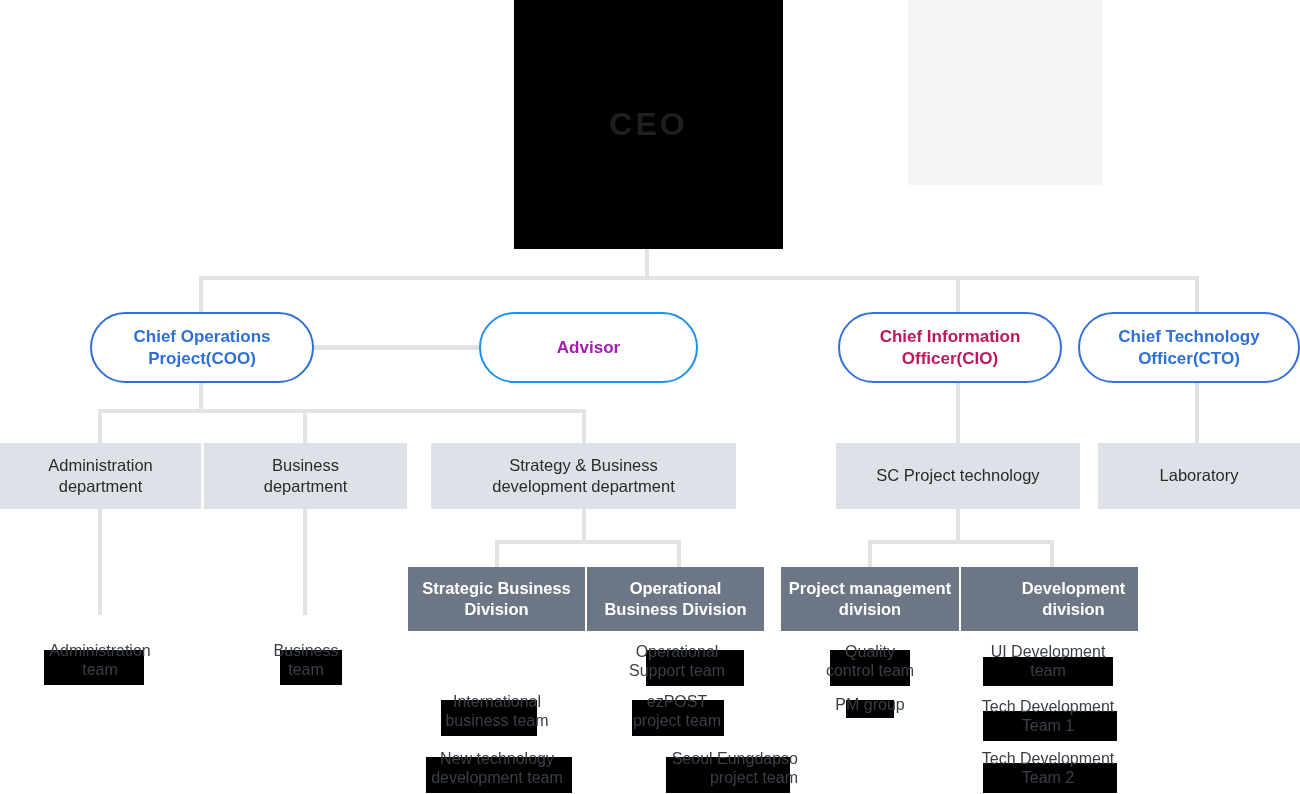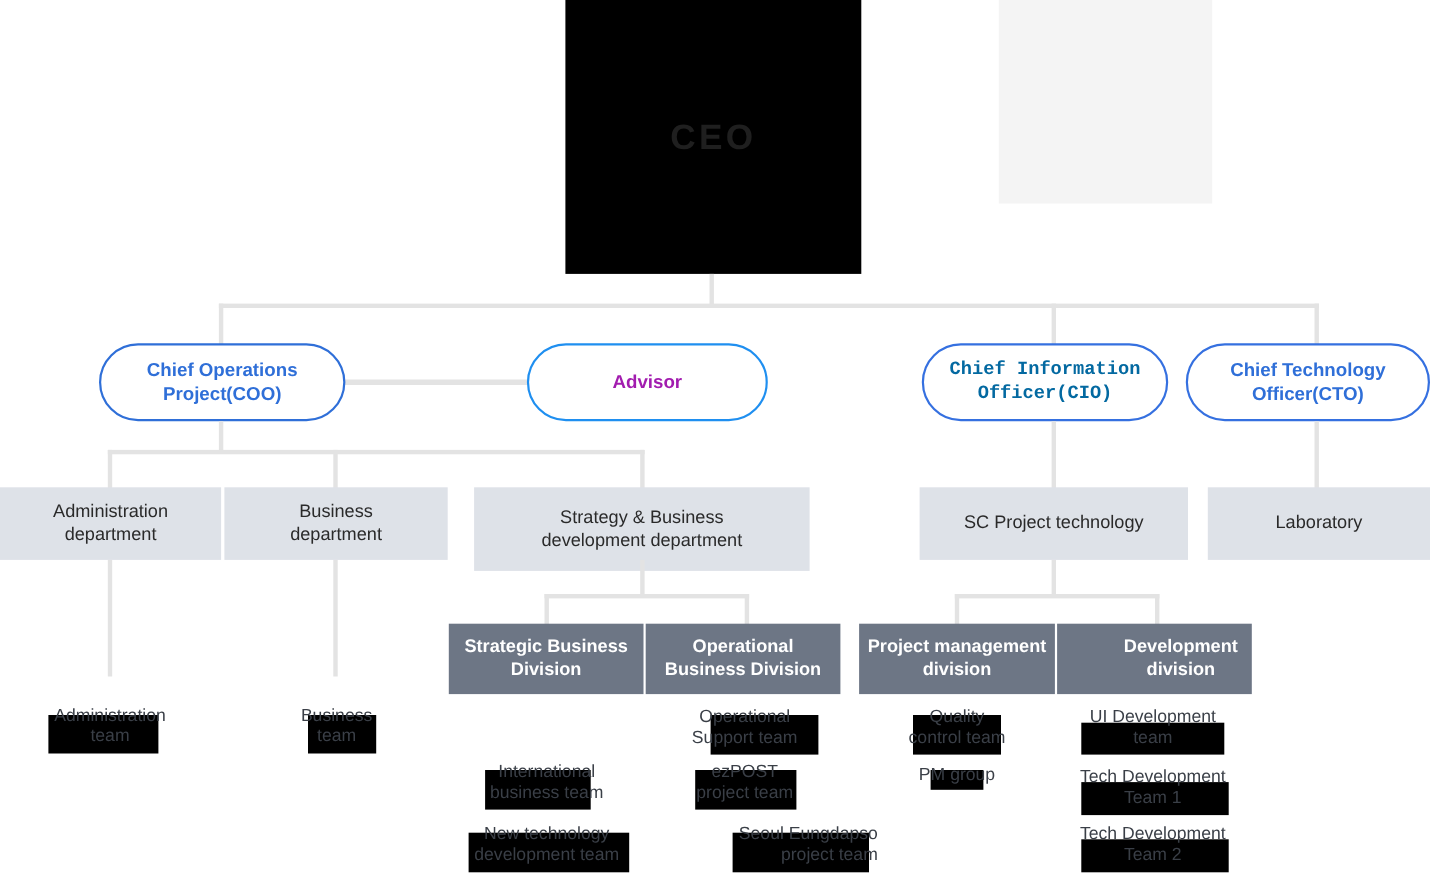--- a/index.html
+++ b/index.html
@@ -73,22 +73,21 @@
     color: #2f6fd8;
   }
   .pill-advisor {
     left: 479px; top: 312px;  width: 219px; height: 71px;
     border: 2.5px solid #1f8ff0;
     color: #a21caf;
   }
   .pill-cio {
     left: 838px; top: 312px;  width: 224px; height: 71px;
     border: 2.5px solid #3570e0;
-    color: #0369a1;
-    font-family: Liberation Mono, monospace;
+    color: #be185d;
   }
   .pill-cto {
     left: 1078px; top: 312px; width: 222px; height: 71px;
     border: 2.5px solid #3570e0;
     color: #2f6fd8;
   }
 
   
   .dept-box {
     position: absolute;
@@ -97,21 +96,21 @@
     align-items: center;
     justify-content: center;
     text-align: center;
     color: #2a2a2a;
     font-size: 16.5px;
     line-height: 1.3;
     box-sizing: border-box;
   }
   .dept-admin    { left: 0px;    top: 443px; width: 201px; height: 66px; }
   .dept-business { left: 204px;  top: 443px; width: 203px; height: 66px; }
-  .dept-strategy { left: 431px;  top: 443px; width: 305px; height: 76px; }
+  .dept-strategy { left: 431px;  top: 443px; width: 305px; height: 66px; }
   .dept-sc       { left: 836px;  top: 443px; width: 244px; height: 66px; }
   .dept-lab      { left: 1098px; top: 443px; width: 202px; height: 66px; }
 
   
   .div-box {
     position: absolute;
     background: #6d7685;
     display: flex;
     align-items: center;
     justify-content: center;

